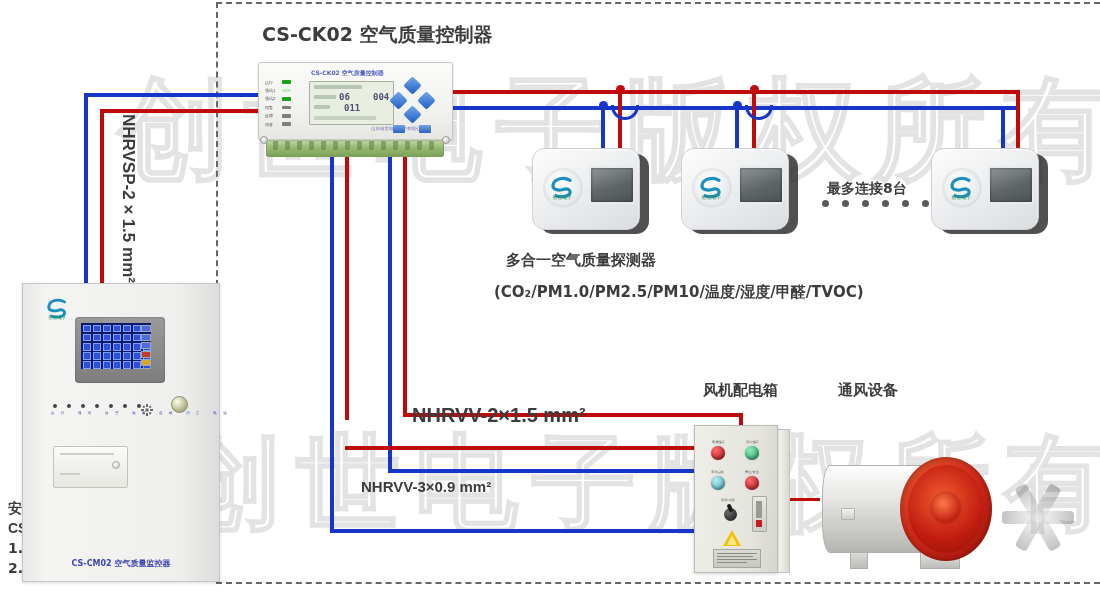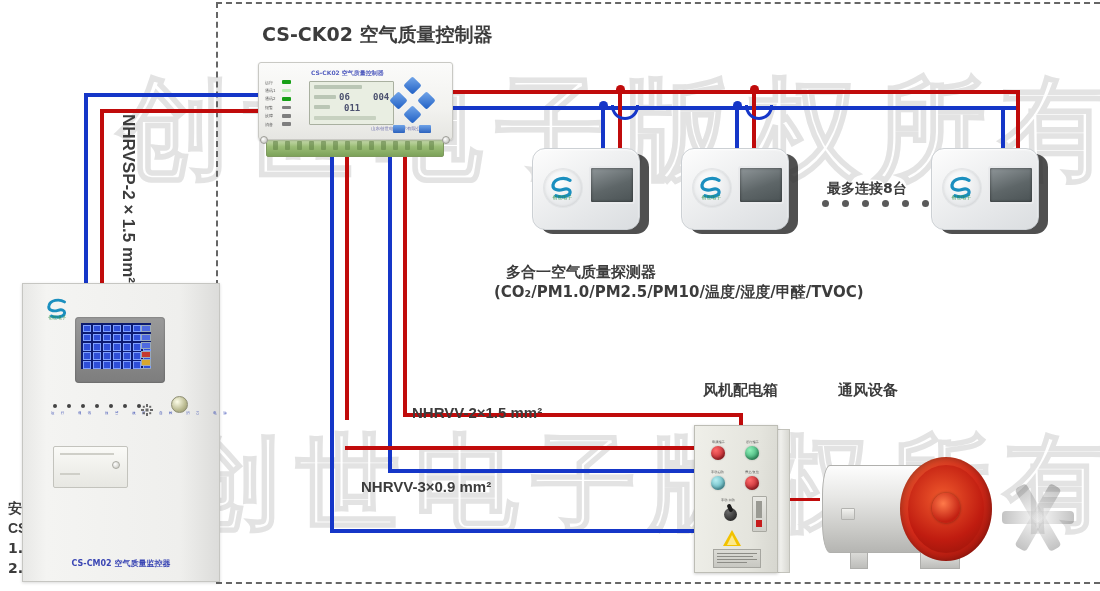--- a/index.html
+++ b/index.html
@@ -207,28 +207,28 @@
   <div class="w blue" style="left:739px;top:469px;width:4px;height:64px;"></div>
 
   <div class="w" style="left:786px;top:498px;width:34px;height:3px;"></div>
 
   <div class="w blue" style="left:84px;top:283px;width:4px;height:12px;"></div>
   <div class="w" style="left:100px;top:283px;width:4px;height:12px;"></div>
 
   <div class="lbl cn" style="left:262px;top:22px;font-size:19px;">CS-CK02 空气质量控制器</div>
   <div class="vert" style="left:118px;top:114px;">NHRVSP-2×1.5 mm²</div>
 
-  <div class="lbl cn" style="left:506px;top:263px;font-size:15px;">多合一空气质量探测器</div>
+  <div class="lbl cn" style="left:506px;top:251px;font-size:15px;">多合一空气质量探测器</div>
   <div class="lbl cn" style="left:494px;top:283px;font-size:15px;">(CO₂/PM1.0/PM2.5/PM10/温度/湿度/甲醛/TVOC)</div>
   <div class="lbl cn" style="left:827px;top:180px;font-size:14px;">最多连接8台</div>
 
   <div class="lbl cn" style="left:703px;top:381px;font-size:15px;">风机配电箱</div>
   <div class="lbl cn" style="left:838px;top:381px;font-size:15px;">通风设备</div>
 
-  <div class="lbl" style="left:412px;top:404px;font-size:15px;">NHRVV-2×1.5 mm²</div>
+  <div class="lbl" style="left:412px;top:404px;font-size:20px;">NHRVV-2×1.5 mm²</div>
   <div class="lbl" style="left:361px;top:478px;font-size:15px;">NHRVV-3×0.9 mm²</div>
 
   <div class="lbl cn" style="left:8px;top:500px;font-size:14px;">安装在消控室、值班室</div>
   <div class="lbl" style="left:8px;top:520px;font-size:14px;">CS-CM02 空气质量监控器</div>
   <div class="lbl cn" style="left:8px;top:540px;font-size:14px;">1.可带50台空气质量控制器</div>
   <div class="lbl cn" style="left:8px;top:560px;font-size:14px;">2.预留485-Modbus协议接口</div>
 
   <div style="position:absolute;left:822px;top:200px;display:flex;gap:13px;">
     <span style="width:7px;height:7px;border-radius:50%;background:#5a5a5a;display:block;"></span>
     <span style="width:7px;height:7px;border-radius:50%;background:#5a5a5a;display:block;"></span>

